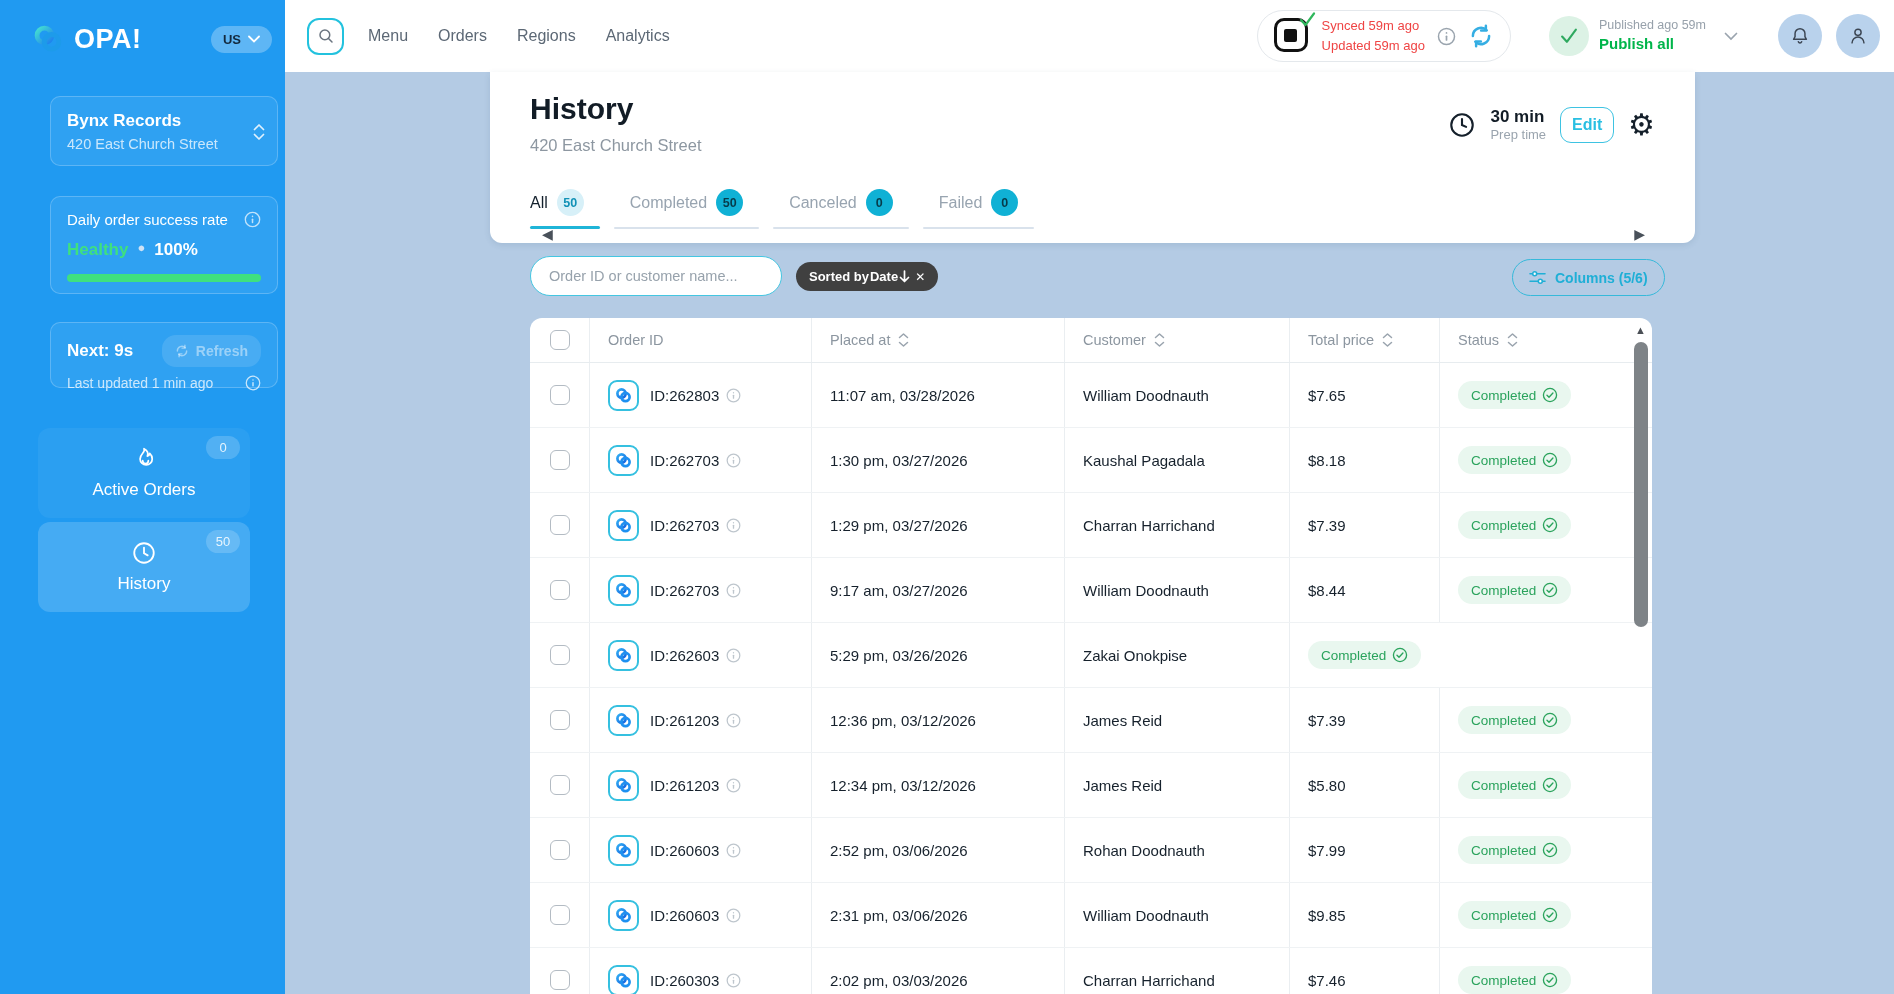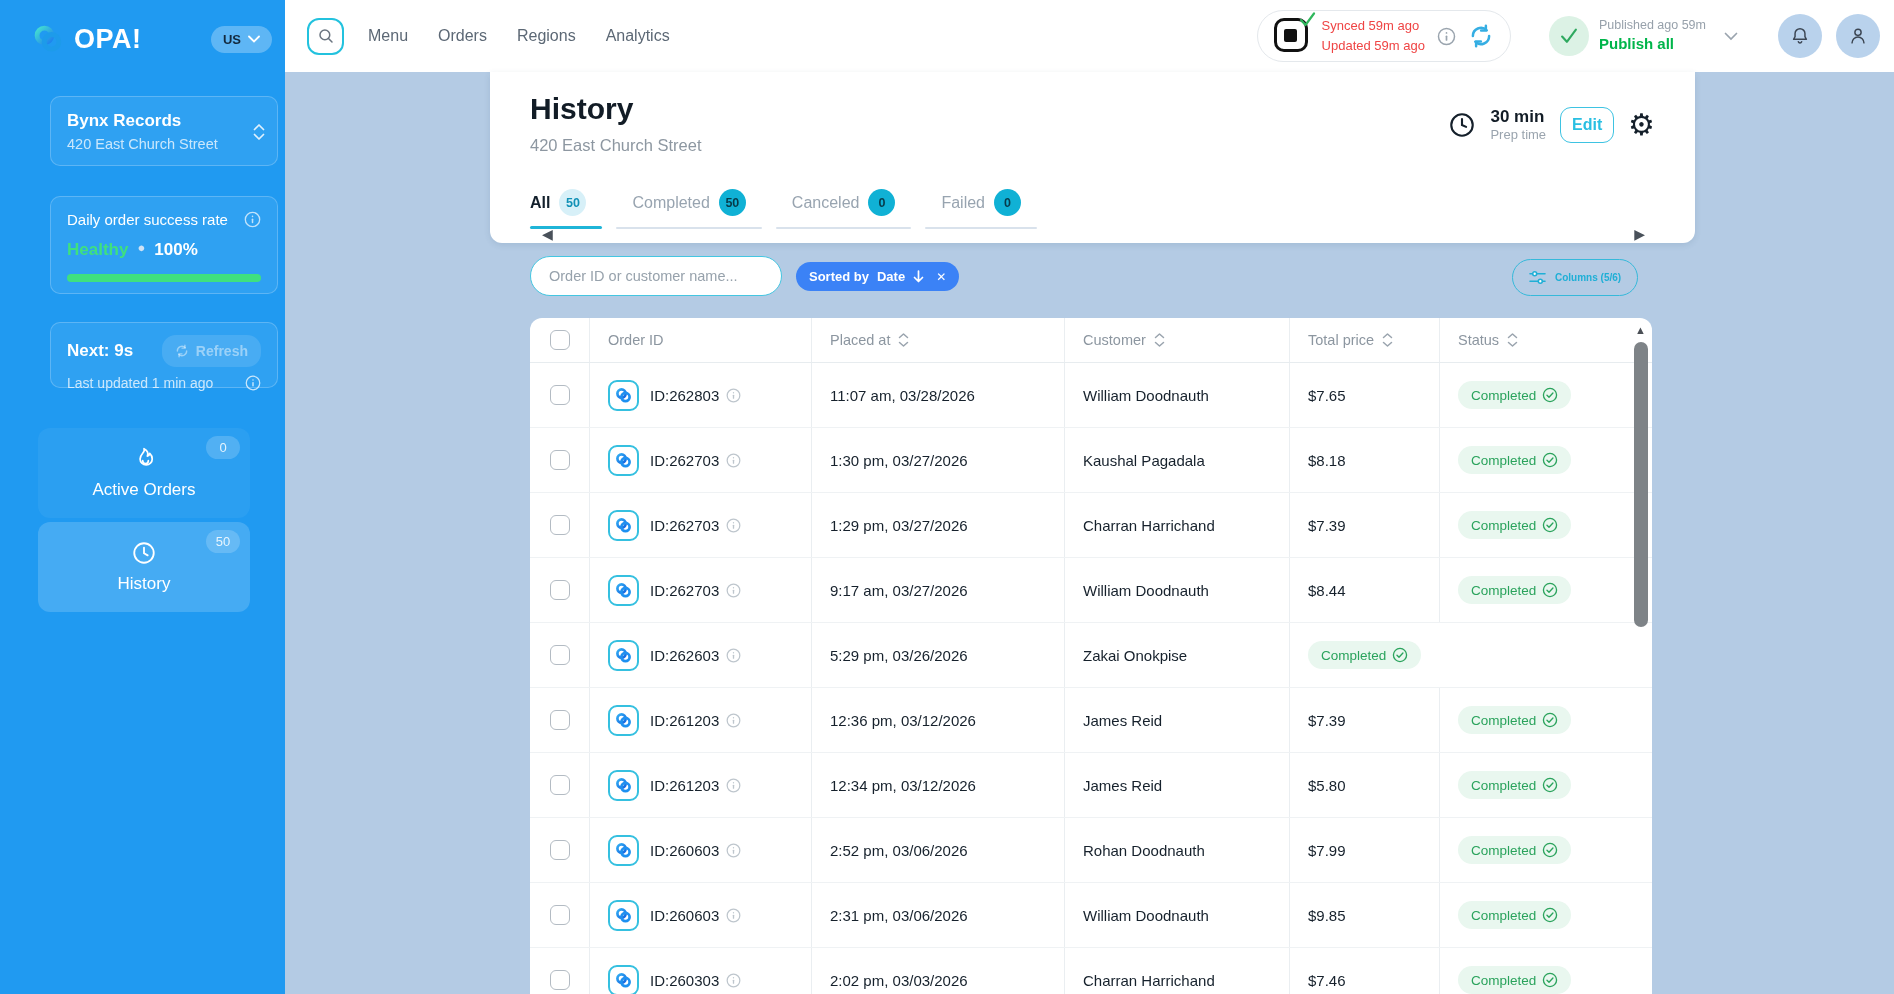--- a/index.html
+++ b/index.html
@@ -66,34 +66,34 @@
   .prep-value{font-size:17px;font-weight:700;color:#121C26;}
   .prep-label{font-size:13px;color:#9AA4AE;}
   .edit-btn{width:54px;height:36px;border:1.5px solid #3EC3E2;border-radius:11px;background:#fff;color:#29BFE2;font-weight:700;font-size:16px;display:flex;align-items:center;justify-content:center;cursor:pointer;}
   .gear{font-size:30px;color:#15202B;cursor:pointer;line-height:1;}
   .tabs{position:absolute;left:40px;bottom:14px;display:flex;gap:14px;}
   .tab{position:relative;display:flex;align-items:center;gap:9px;padding:0 16px 13px 16px;cursor:pointer;}
   .tab:first-child{padding-left:0;}
   .tab:after{content:"";position:absolute;left:0;right:0;bottom:0;height:2px;background:#D9E2EC;border-radius:2px;}
   .tab.active:after{height:3px;background:#1FB5D8;}
   .tab-label{font-size:16px;color:#98A4B0;}
-  .tab.active .tab-label{color:#13202C;font-weight:700;}
+  .tab.active .tab-label{color:#13202C;font-weight:400;}
   .tab-count{width:27px;height:27px;border-radius:50%;background:#10B1D5;color:#073B4A;font-size:12.5px;font-weight:700;display:flex;align-items:center;justify-content:center;}
   .tab.active .tab-count{background:#D7F0F8;color:#1191B6;}
   .hscroll-arrow{position:absolute;bottom:1px;font-size:14px;color:#49515A;cursor:pointer;}
   .hscroll-left{left:52px;}
   .hscroll-right{right:50px;}
 
   
   .search-box{position:absolute;left:530px;top:256px;width:252px;height:40px;background:#fff;border:1.5px solid #44C6E1;border-radius:20px;display:flex;align-items:center;padding:0 16px;}
   .search-box input{border:none;outline:none;width:100%;font-size:14.5px;color:#39444e;font-family:"Liberation Sans",sans-serif;background:transparent;}
   .search-box input::placeholder{color:#97A2AC;}
-  .sort-chip{position:absolute;left:796px;top:262px;height:29px;background:#3b82f6;border-radius:15px;display:flex;align-items:center;gap:8px;padding:0 13px;color:#fff;font-size:13px;font-weight:700;cursor:pointer;}
+  .sort-chip{position:absolute;left:796px;top:262px;height:29px;background:#404040;border-radius:15px;display:flex;align-items:center;gap:1px;padding:0 13px;color:#fff;font-size:13px;font-weight:700;cursor:pointer;}
   .chip-x{font-size:12px;font-weight:400;margin-left:4px;cursor:pointer;}
-  .columns-btn{position:absolute;left:1512px;top:259px;height:37px;border:1.5px solid #36B9DA;border-radius:19px;display:flex;align-items:center;gap:9px;padding:0 16px;color:#1FAFD6;font-size:10px;font-weight:700;cursor:pointer;}
+  .columns-btn{position:absolute;left:1512px;top:259px;height:37px;border:1.5px solid #36B9DA;border-radius:19px;display:flex;align-items:center;gap:9px;padding:0 16px;color:#1FAFD6;font-size:14px;font-weight:700;cursor:pointer;}
 
   
   .table-card{position:absolute;left:530px;top:318px;width:1122px;height:676px;background:#fff;border-radius:12px 12px 0 0;overflow:hidden;}
   .tgrid{display:grid;grid-template-columns:59px 222px 253px 225px 150px 1fr;}
   .thead{height:45px;border-bottom:1px solid #E7ECEF;}
   .th{display:flex;align-items:center;gap:8px;font-size:14.5px;color:#8C96A0;padding-left:18px;}
   .th.c-check,.cell.c-check{justify-content:center;padding-left:0;}
   .col-line{border-left:1px solid #EAEEF1;}
   .trow{height:65px;border-bottom:1px solid #EFF2F4;}
   .cell{display:flex;align-items:center;padding-left:18px;font-size:15px;color:#16212C;}

